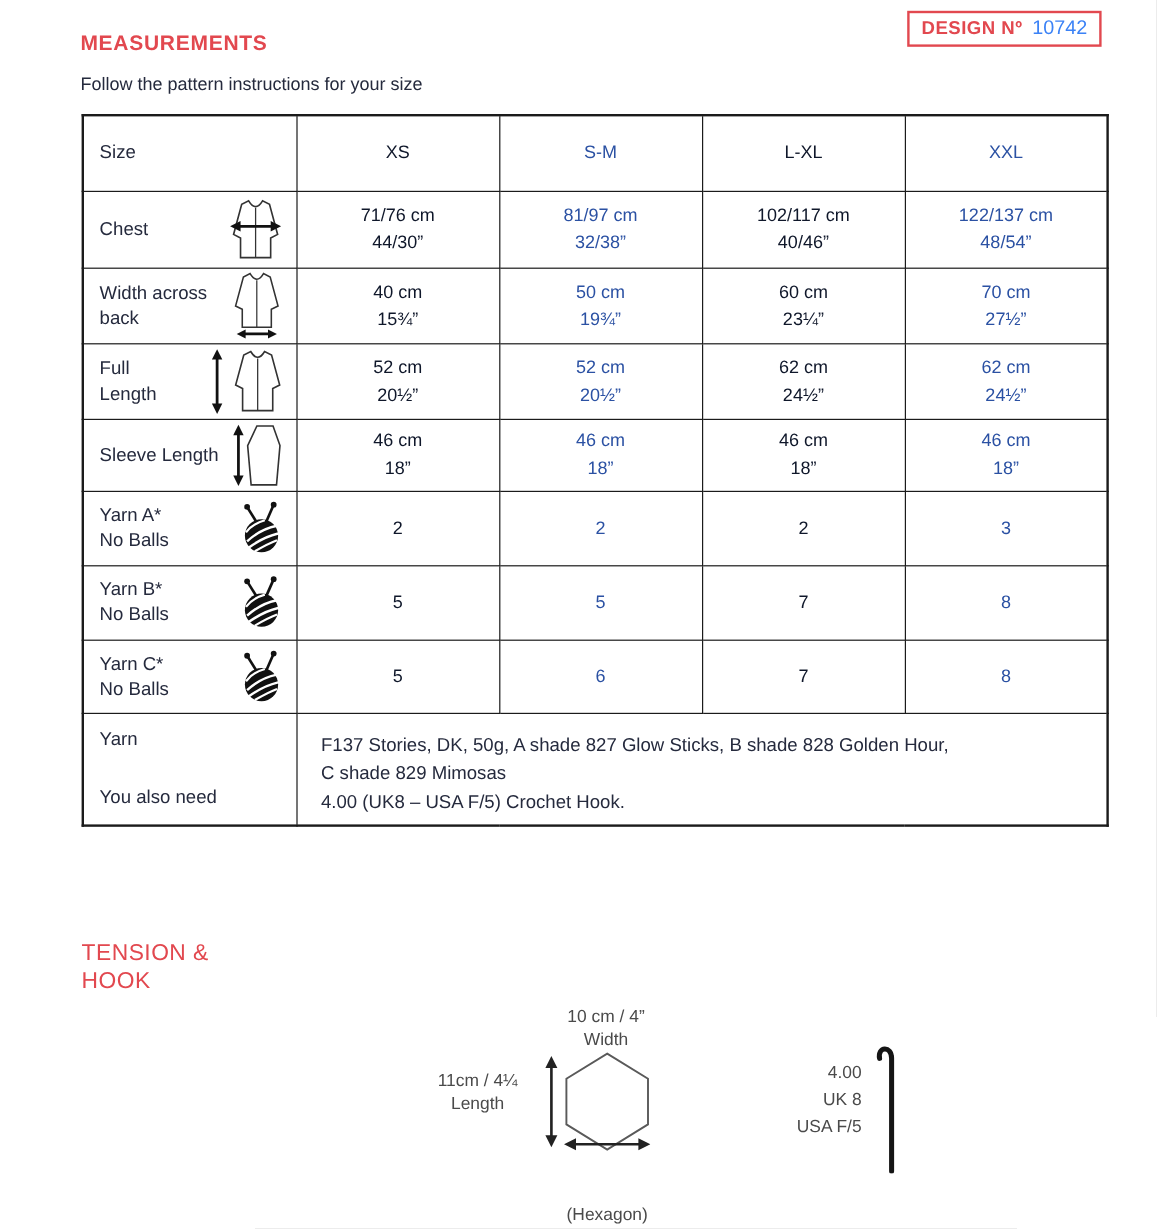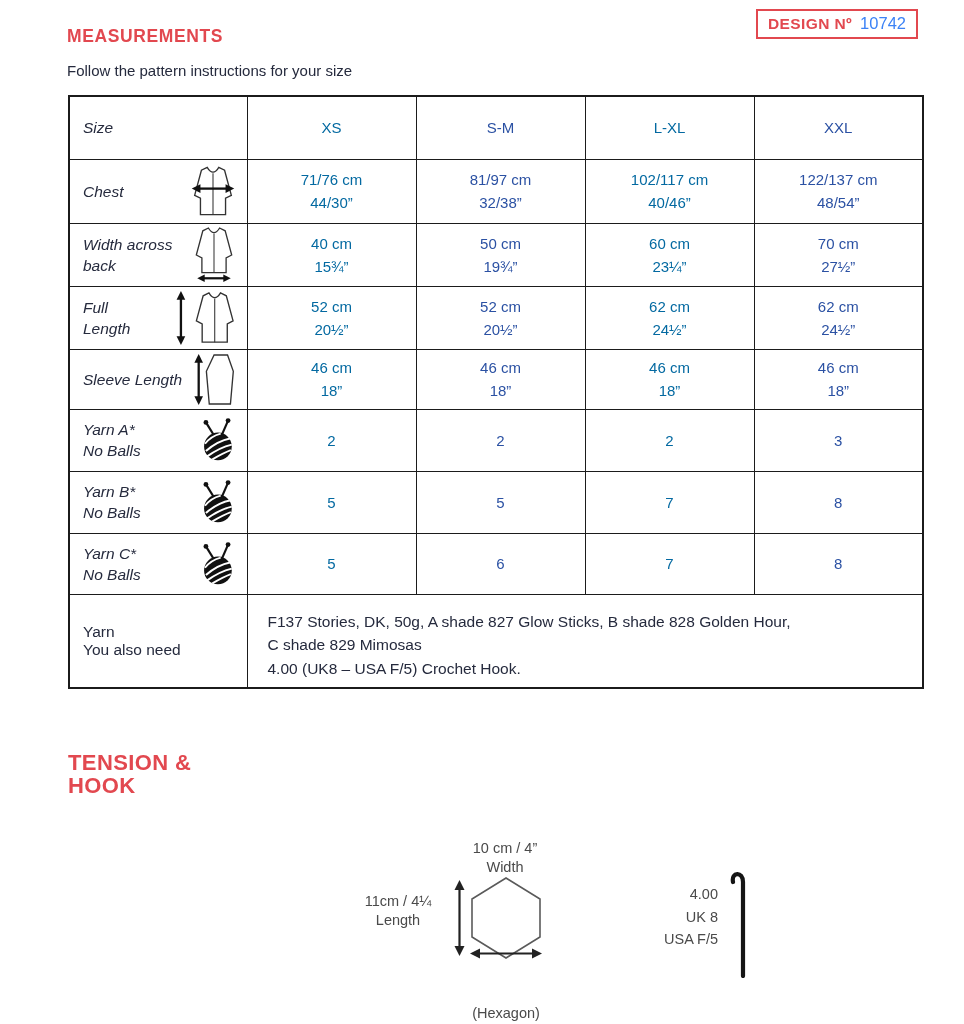--- a/index.html
+++ b/index.html
@@ -1,21 +1,21 @@
 <!DOCTYPE html>
 <html><head>
 <meta charset="utf-8">
 <style>
   * { margin:0; padding:0; box-sizing:border-box; }
   body { background:#888; font-family:"Liberation Sans", sans-serif; }
   .page {
     position:relative; width:964px; height:1024px; margin:0 auto;
     background:#ffffff; color:#252a3d; overflow:hidden;
   }
-  .red  { color:#0369a1; }
+  .red  { color:#0f172a; }
   .blue { color:#2b51a3; }
 
   .title {
     position:absolute; left:67px; top:26px;
     font-size:17.5px; font-weight:bold; letter-spacing:0.6px; color:#e2484f;
   }
   .subtitle { position:absolute; left:67px; top:62px; font-size:15px; }
 
   .design-box {
     position:absolute; right:46px; top:9px;
@@ -26,46 +26,46 @@
   .design-box .num { color:#3b82f6; font-size:16.5px; }
 
   table.meas {
     position:absolute; left:68px; top:95px; width:854px;
     border-collapse:collapse; table-layout:fixed;
     border:2px solid #1b1b1b; font-size:15px;
   }
   table.meas td { border:1px solid #1b1b1b; vertical-align:middle; }
   td.lab { padding-left:13px; font-size:15.5px; }
   .labwrap { display:flex; align-items:center; justify-content:space-between; padding-right:6px; }
-  .labtext { white-space:pre-line; line-height:21px;font-style:italic; }
+  .labtext { white-space:pre-line; line-height:21px; }
   td.val { text-align:center; line-height:23px; font-size:15px; }
 
   tr.r-head   { height:63px; }
   tr.r-chest  { height:64px;margin-left:13px; }
   tr.r-width  { height:63px; }
   tr.r-full   { height:63px; }
   tr.r-sleeve { height:60px; }
   tr.r-ya     { height:62px; }
   tr.r-yb     { height:62px; }
   tr.r-yc     { height:61px;margin-left:20px; }
   tr.r-info   { height:92px; }
 
   td.info-lab { vertical-align:top; }
   .info-lab-inner {
-    display:flex; flex-direction:column; justify-content:center;
+    display:flex; flex-direction:column; justify-content:space-between;
     height:92px; padding:13px 0 13px 13px; font-size:15.5px;border-radius:20px;
   }
   td.info-val { vertical-align:top; padding:9px 10px 0 20px; }
   .info-line { line-height:23.5px; font-size:15.5px; }
 
   .footnote { position:absolute; left:74px; top:693px; font-size:14.5px; }
 
   .tension-heading {
-    position:absolute; left:68px; top:751px;
-    font-size:22px; font-weight:bold; color:#e2484f;
+    position:absolute; left:68px; top:783px;
+    font-size:19px; font-weight:normal; color:#e2484f;
     line-height:23px; white-space:pre-line; letter-spacing:0.4px;
   }
 
   .tens { color:#4a4a4a; font-size:14.5px; line-height:19px; text-align:center; position:absolute; }
   .swatch-width-label  { left:420px; top:839px; width:170px; }
   .swatch-length-label { left:346px; top:892px; width:104px; }
   .swatch-caption      { left:430px; top:960px; width:152px;margin-top:44px; }
   .hook-labels { left:618px; top:883px; width:100px; text-align:right; line-height:22.5px; }
 
   .abs { position:absolute; }

